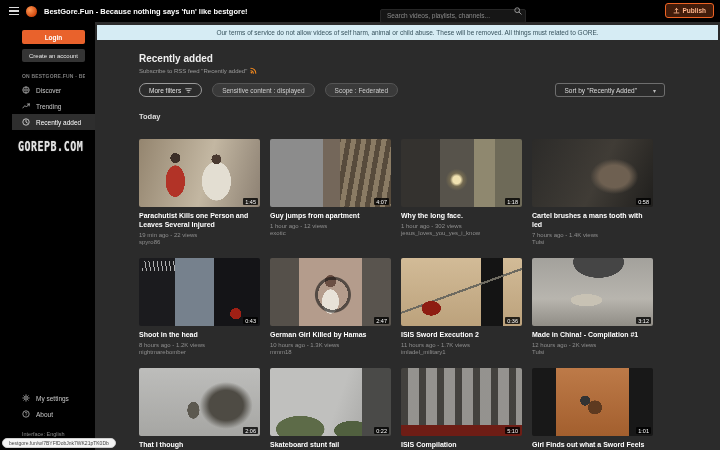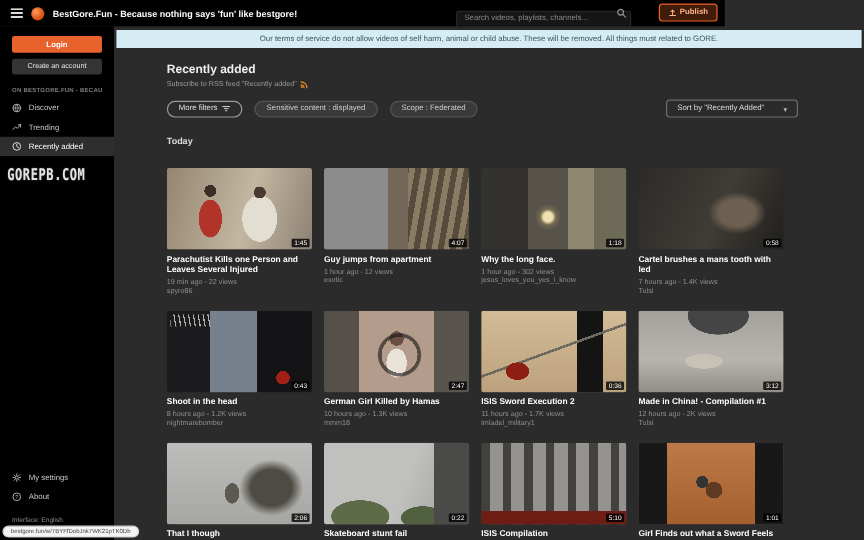--- a/index.html
+++ b/index.html
@@ -1,21 +1,21 @@
 <!DOCTYPE html>
 <html><head>
 <meta charset="utf-8">
 <style>
   * { margin:0; padding:0; box-sizing:border-box; }
   html,body { width:720px; height:450px; overflow:hidden; background:#2b2b2b;
               font-family:"Liberation Sans", sans-serif; }
   .app { position:relative; width:720px; height:450px; }
 
   
-  header { position:absolute; top:0; left:0; width:604px; height:22px; background:#000;
+  header { position:absolute; top:0; left:0; width:720px; height:22px; background:#000;
            display:flex; align-items:center; z-index:5; }
   .h-left { display:flex; align-items:center; gap:7px; padding-left:9px; }
   .hamburger { width:10px; height:8px; display:inline-block; cursor:pointer;
                background:repeating-linear-gradient(#ddd 0 1.4px, transparent 1.4px 3.3px); }
   .site-logo { width:11px; height:11px; border-radius:50%;
                background:radial-gradient(circle at 35% 35%, #ff9a55, #d2480e 72%); }
   .site-title { color:#fff; font-size:7.5px; font-weight:bold; white-space:nowrap; }
   .search-wrap { position:absolute; left:380px; top:4px; width:146px; height:14px; }
   .search-wrap input { width:100%; height:100%; background:#161616; border:1px solid #262626;
                        border-radius:2px; color:#ccc; font-size:6.5px; padding:0 16px 0 6px;
@@ -25,21 +25,21 @@
   .publish-btn { position:absolute; right:6px; top:3px; height:15px; display:flex; gap:3px;
                  align-items:center; padding:0 7px; background:rgba(238,99,36,.28);
                  border:1px solid #ee6324; border-radius:3px; color:#ffb68d;
                  font-size:6.5px; font-weight:bold; cursor:pointer;
                  font-family:"Liberation Sans", sans-serif; }
 
   
   .shell { position:absolute; top:22px; left:0; width:720px; height:428px; display:flex; }
 
   
-  aside { width:95px; background:#000; display:flex; flex-direction:column; padding-top:8px; }
+  aside { width:95px; background:#000; display:flex; flex-direction:column; padding-top:8px;padding-left:12px; }
   .btn-login { margin:0 10px; height:14px; background:#e9622c; border:none; border-radius:2px;
                color:#fff; font-size:6.5px; font-weight:bold; cursor:pointer;
                font-family:"Liberation Sans", sans-serif; }
   .btn-create { margin:5px 10px 0; height:13px; background:#343434; border:none; border-radius:2px;
                 color:#e8e8e8; font-size:6px; cursor:pointer;
                 font-family:"Liberation Sans", sans-serif; }
   .sb-section { margin:11px 10px 3px; font-size:5px; font-weight:bold; color:#7d7d7d;
                 letter-spacing:.2px; white-space:nowrap; overflow:hidden; }
   .sb-item { display:flex; align-items:center; gap:6px; padding:4px 10px; color:#c9c9c9;
              font-size:6.5px; cursor:pointer; white-space:nowrap; }

